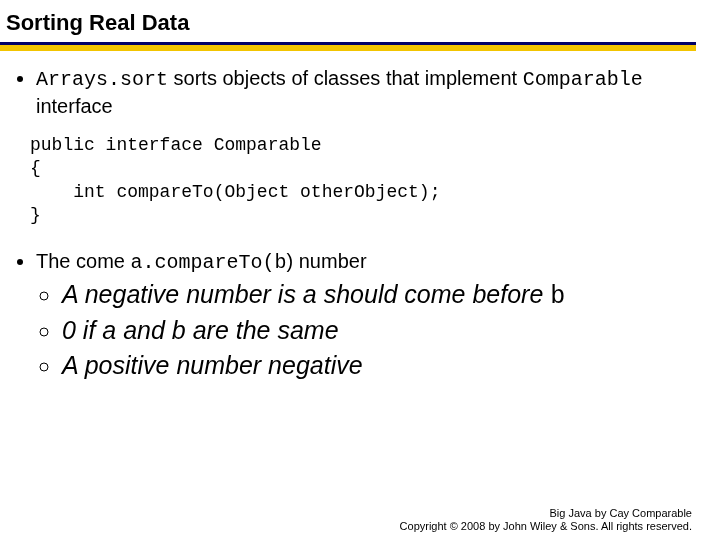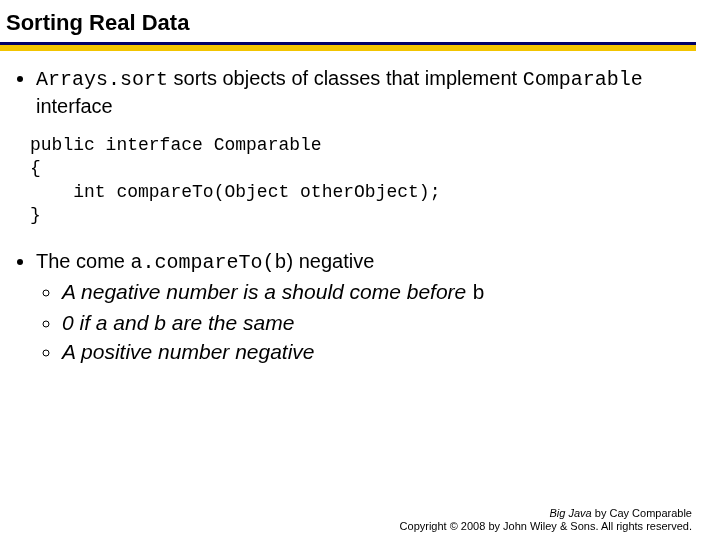--- a/index.html
+++ b/index.html
@@ -42,21 +42,21 @@
   ul.top {
     margin: 0;
     padding-left: 20px;
   }
   ul.top > li {
     margin-bottom: 10px;
   }
   ul.sub {
     margin: 2px 0 0 0;
     padding-left: 26px;
-    font-size: 21px;
+    font-size: 25px;
     font-style: italic;
   }
   ul.sub > li {
     margin: 1px 0;
   }
   .mono {
     font-family: "Courier New", Courier, monospace;
     font-style: normal;
   }
   pre.codeblock {
@@ -68,21 +68,20 @@
   }
   .footer {
     position: absolute;
     right: 4px;
     bottom: 6px;
     text-align: right;
     font-size: 11px;
     line-height: 1.25;
   }
   .footer .em {
-    font-style: italic;
   }
 </style>
 </head>
 <body>
 <div class="slide">
 
   <div class="title">Sorting Real Data</div>
   <div class="rule-dark"></div>
   <div class="rule-gold"></div>
 
@@ -93,21 +92,21 @@
       </li>
     </ul>
 
     <pre class="codeblock">public interface Comparable
 {
     int compareTo(Object otherObject);
 }</pre>
 
     <ul class="top">
       <li>
-        <span>The come </span><span class="mono">a.compareTo(b</span><span>) negative</span>
+        <span>The come </span><span class="mono">a.compareTo(b</span><span>) number</span>
         <ul class="sub">
           <li>
             <span>A negative number is a should come before </span><span class="mono">b</span>
           </li>
           <li>0 if a and b are the same</li>
           <li>A positive number negative</li>
         </ul>
       </li>
     </ul>
   </div>

